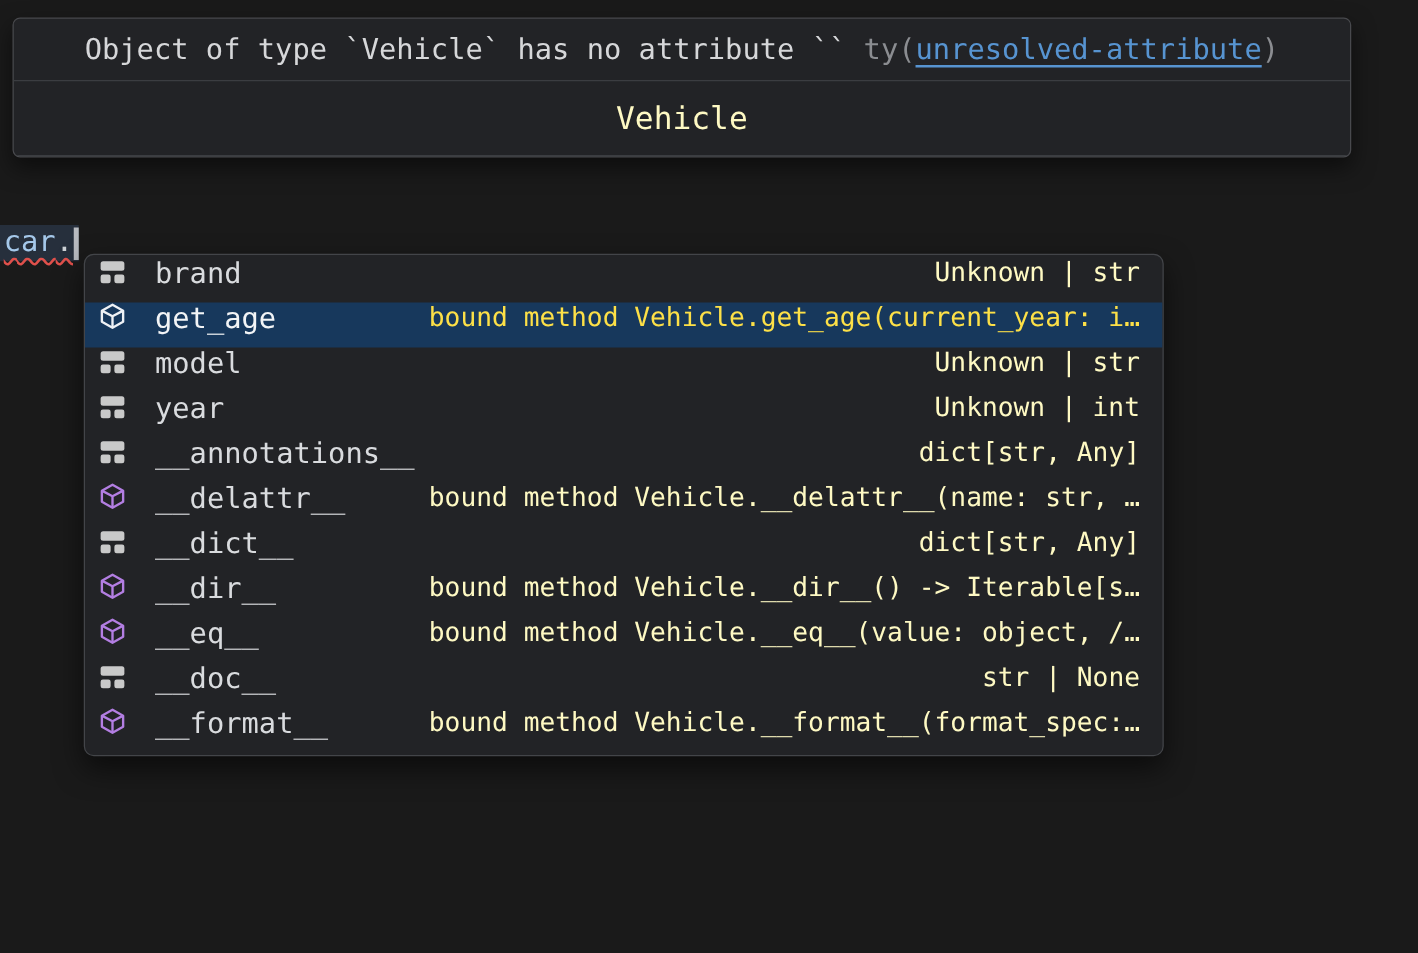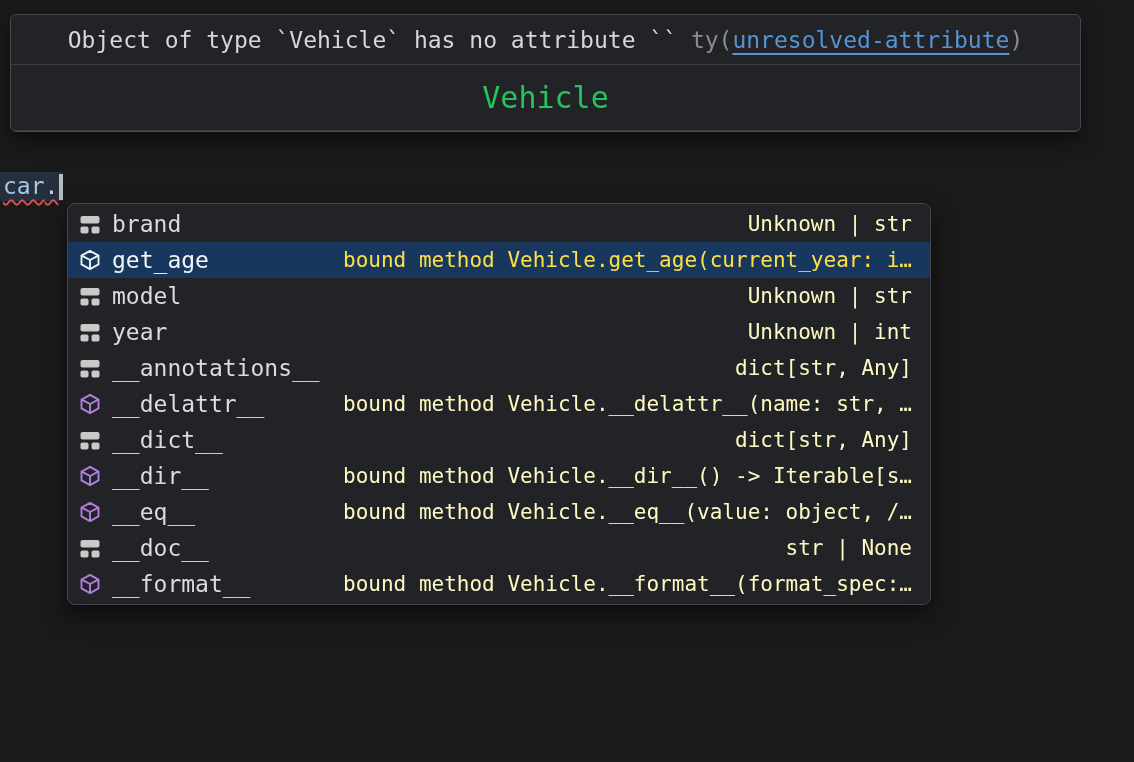--- a/index.html
+++ b/index.html
@@ -15,34 +15,34 @@
     position:absolute; left:10px; top:14px; width:1071px;
     background:#222326; border:1px solid #48494d; border-radius:6px;
     box-shadow:0 8px 18px rgba(0,0,0,.5);
     overflow:hidden;
     text-align:center;
   }
   .diag-row1 { padding:12px 19px 11px 19px; font-size:23px; color:#d6d7d9; white-space:pre; }
   .diag-src { color:#8b8d91; }
   .diag-link { color:#5794d1; text-decoration:underline; text-underline-offset:5px; cursor:pointer; }
   .diag-sep { height:1px; background:#3b3d41; }
-  .diag-row2 { padding:15px 19px; font-size:30px; color:#22c55e; }
+  .diag-row2 { padding:15px 19px; font-size:25px; color:#fef9c3; }
   .diag-row3 {
     padding:9px 19px 12px 19px; display:flex; align-items:center;
     font-family:"Liberation Sans","DejaVu Sans",sans-serif; font-size:18.5px;
   }
   .diag-action { color:#5e9ff4; cursor:pointer; display:flex; align-items:center; white-space:pre; }
   .diag-action + .diag-action { margin-left:24px; }
   .diag-action.with-icon { margin-left:30px; }
   .sparkle { width:24px; height:24px; margin-right:8px; display:inline-block; }
 
   
   .code-line {
     position:absolute; left:0; top:172px; height:37px;
-    display:flex; align-items:flex-start;
+    display:flex; align-items:flex-end;
   }
   .code-hl {
     background:#262f3c; height:29px; display:flex; align-items:center;
     padding-left:3px;
   }
   .code-word {
     font-size:23px; line-height:29px; white-space:pre;
     text-decoration:underline; text-decoration-style:wavy;
     text-decoration-color:#e0504b; text-decoration-thickness:2px;
     text-underline-offset:5px;
@@ -52,22 +52,22 @@
   .caret { width:4px; height:26px; background:#b7babf; margin-left:1px; }
 
   
   .menu {
     position:absolute; left:67px; top:203px; width:864px;
     background:#222326; border:1px solid #434549; border-radius:8px;
     box-shadow:0 10px 22px rgba(0,0,0,.55);
     padding:2px 0; overflow:hidden;
   }
   .item {
-    height:36px; display:flex; align-items:center;
-    padding:0 18px 0 11px; cursor:pointer; white-space:pre;
+    height:36px; display:flex; 
+    padding:0 18px 0 11px; cursor:pointer; white-space:pre;gap:12px;
   }
   .item.selected { background:#17385c; }
   .item .k-icon { width:22px; height:22px; flex:0 0 22px; margin-right:11px; display:flex; align-items:center; justify-content:center; }
   .item .lbl { font-size:23px; color:#d9dbde; }
   .item.selected .lbl { color:#f2f4f6; }
   .item .det { margin-left:auto; font-size:21px; color:#fef9c3; padding-left:14px; }
   .item.selected .det { color:#fde047; }
 </style>
 </head>
 <body>

